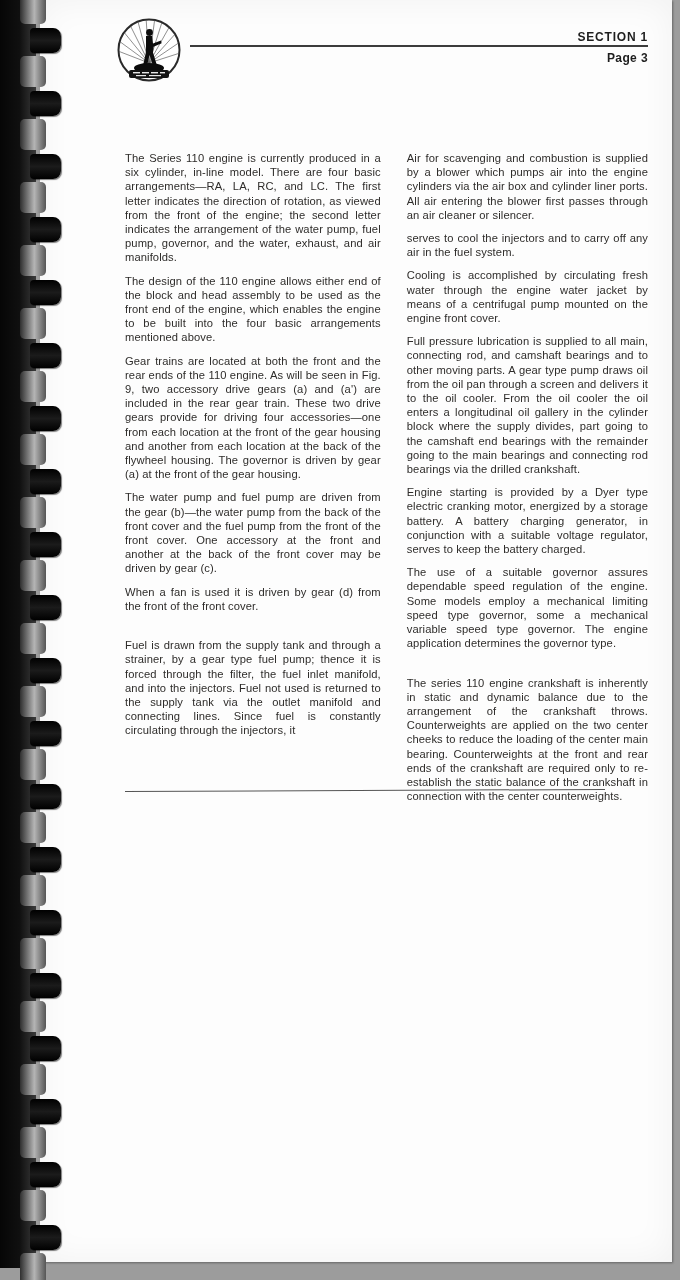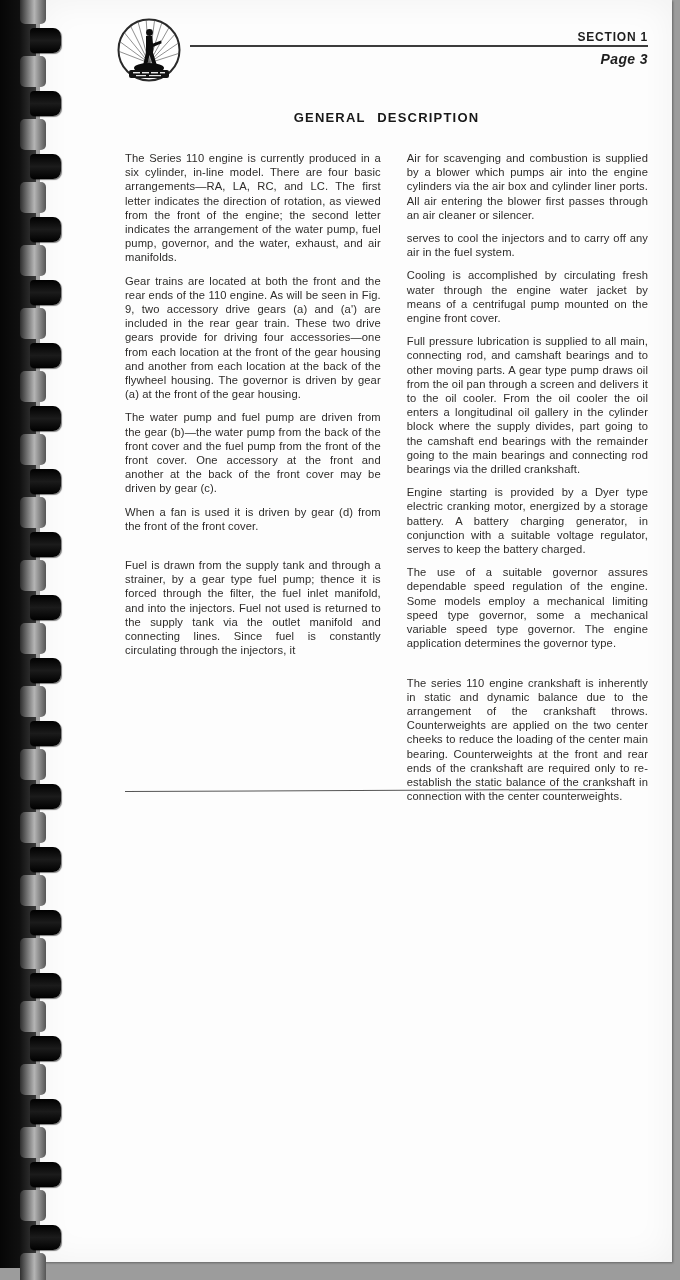--- a/index.html
+++ b/index.html
@@ -54,23 +54,22 @@
     position:absolute;left:150px;top:45px;width:458px;height:2px;
     background:#3c3c3c;
   }
   .section-label{
     position:absolute;right:24px;top:30px;
     font-size:12px;font-weight:bold;letter-spacing:.8px;color:#1e1e1e;
     text-align:right;
   }
   .page-number{
     position:absolute;right:24px;top:51px;
-    font-size:14px;font-weight:bold;letter-spacing:.4px;color:#1e1e1e;
+    font-size:12px;font-weight:bold;letter-spacing:.4px;color:#1e1e1e;
     text-align:right;
-    font-style:italic;
   }
   
   .page-title{
     position:absolute;left:85px;top:110px;width:523px;margin:0;
     text-align:center;
     font-size:13px;font-weight:bold;letter-spacing:1.2px;word-spacing:7px;
     color:#181818;
   }
   
   .cols{
@@ -127,25 +126,25 @@
         <rect x="44" y="55" width="5" height="1.4"></rect>
         <rect x="20" y="58" width="10" height="1.2"></rect>
         <rect x="33" y="58" width="12" height="1.2"></rect>
       </g>
     </svg>
 
     <div class="header-rule"></div>
     <div class="section-label">SECTION 1</div>
     <div class="page-number">Page 3</div>
 
-    <h1 class="page-title">GENERAL DESCRIPTION</h1>
 
     <div class="cols">
       <div class="col col-left">
           <p>The Series 110 engine is currently produced in a six cylinder, in-line model. There are four basic arrangements—RA, LA, RC, and LC. The first letter indicates the direction of rotation, as viewed from the front of the engine; the second letter indicates the arrangement of the water pump, fuel pump, governor, and the water, exhaust, and air manifolds.</p>
+          <p>The design of the 110 engine allows either end of the block and head assembly to be used as the front end of the engine, which enables the engine to be built into the four basic arrangements mentioned above.</p>
           <p>Gear trains are located at both the front and the rear ends of the 110 engine. As will be seen in Fig. 9, two accessory drive gears (a) and (a') are included in the rear gear train. These two drive gears provide for driving four accessories—one from each location at the front of the gear housing and another from each location at the back of the flywheel housing. The governor is driven by gear (a) at the front of the gear housing.</p>
           <p>The water pump and fuel pump are driven from the gear (b)—the water pump from the back of the front cover and the fuel pump from the front of the front cover. One accessory at the front and another at the back of the front cover may be driven by gear (c).</p>
           <p>When a fan is used it is driven by gear (d) from the front of the front cover.</p>
           <p class="gap">Fuel is drawn from the supply tank and through a strainer, by a gear type fuel pump; thence it is forced through the filter, the fuel inlet manifold, and into the injectors. Fuel not used is returned to the supply tank via the outlet manifold and connecting lines. Since fuel is constantly circulating through the injectors, it</p>
         </div>
       <div class="col col-right">
           <p>Air for scavenging and combustion is supplied by a blower which pumps air into the engine cylinders via the air box and cylinder liner ports. All air entering the blower first passes through an air cleaner or silencer.</p>
           <p>serves to cool the injectors and to carry off any air in the fuel system.</p>
           <p>Cooling is accomplished by circulating fresh water through the engine water jacket by means of a centrifugal pump mounted on the engine front cover.</p>
           <p>Full pressure lubrication is supplied to all main, connecting rod, and camshaft bearings and to other moving parts. A gear type pump draws oil from the oil pan through a screen and delivers it to the oil cooler. From the oil cooler the oil enters a longitudinal oil gallery in the cylinder block where the supply divides, part going to the camshaft end bearings with the remainder going to the main bearings and connecting rod bearings via the drilled crankshaft.</p>

